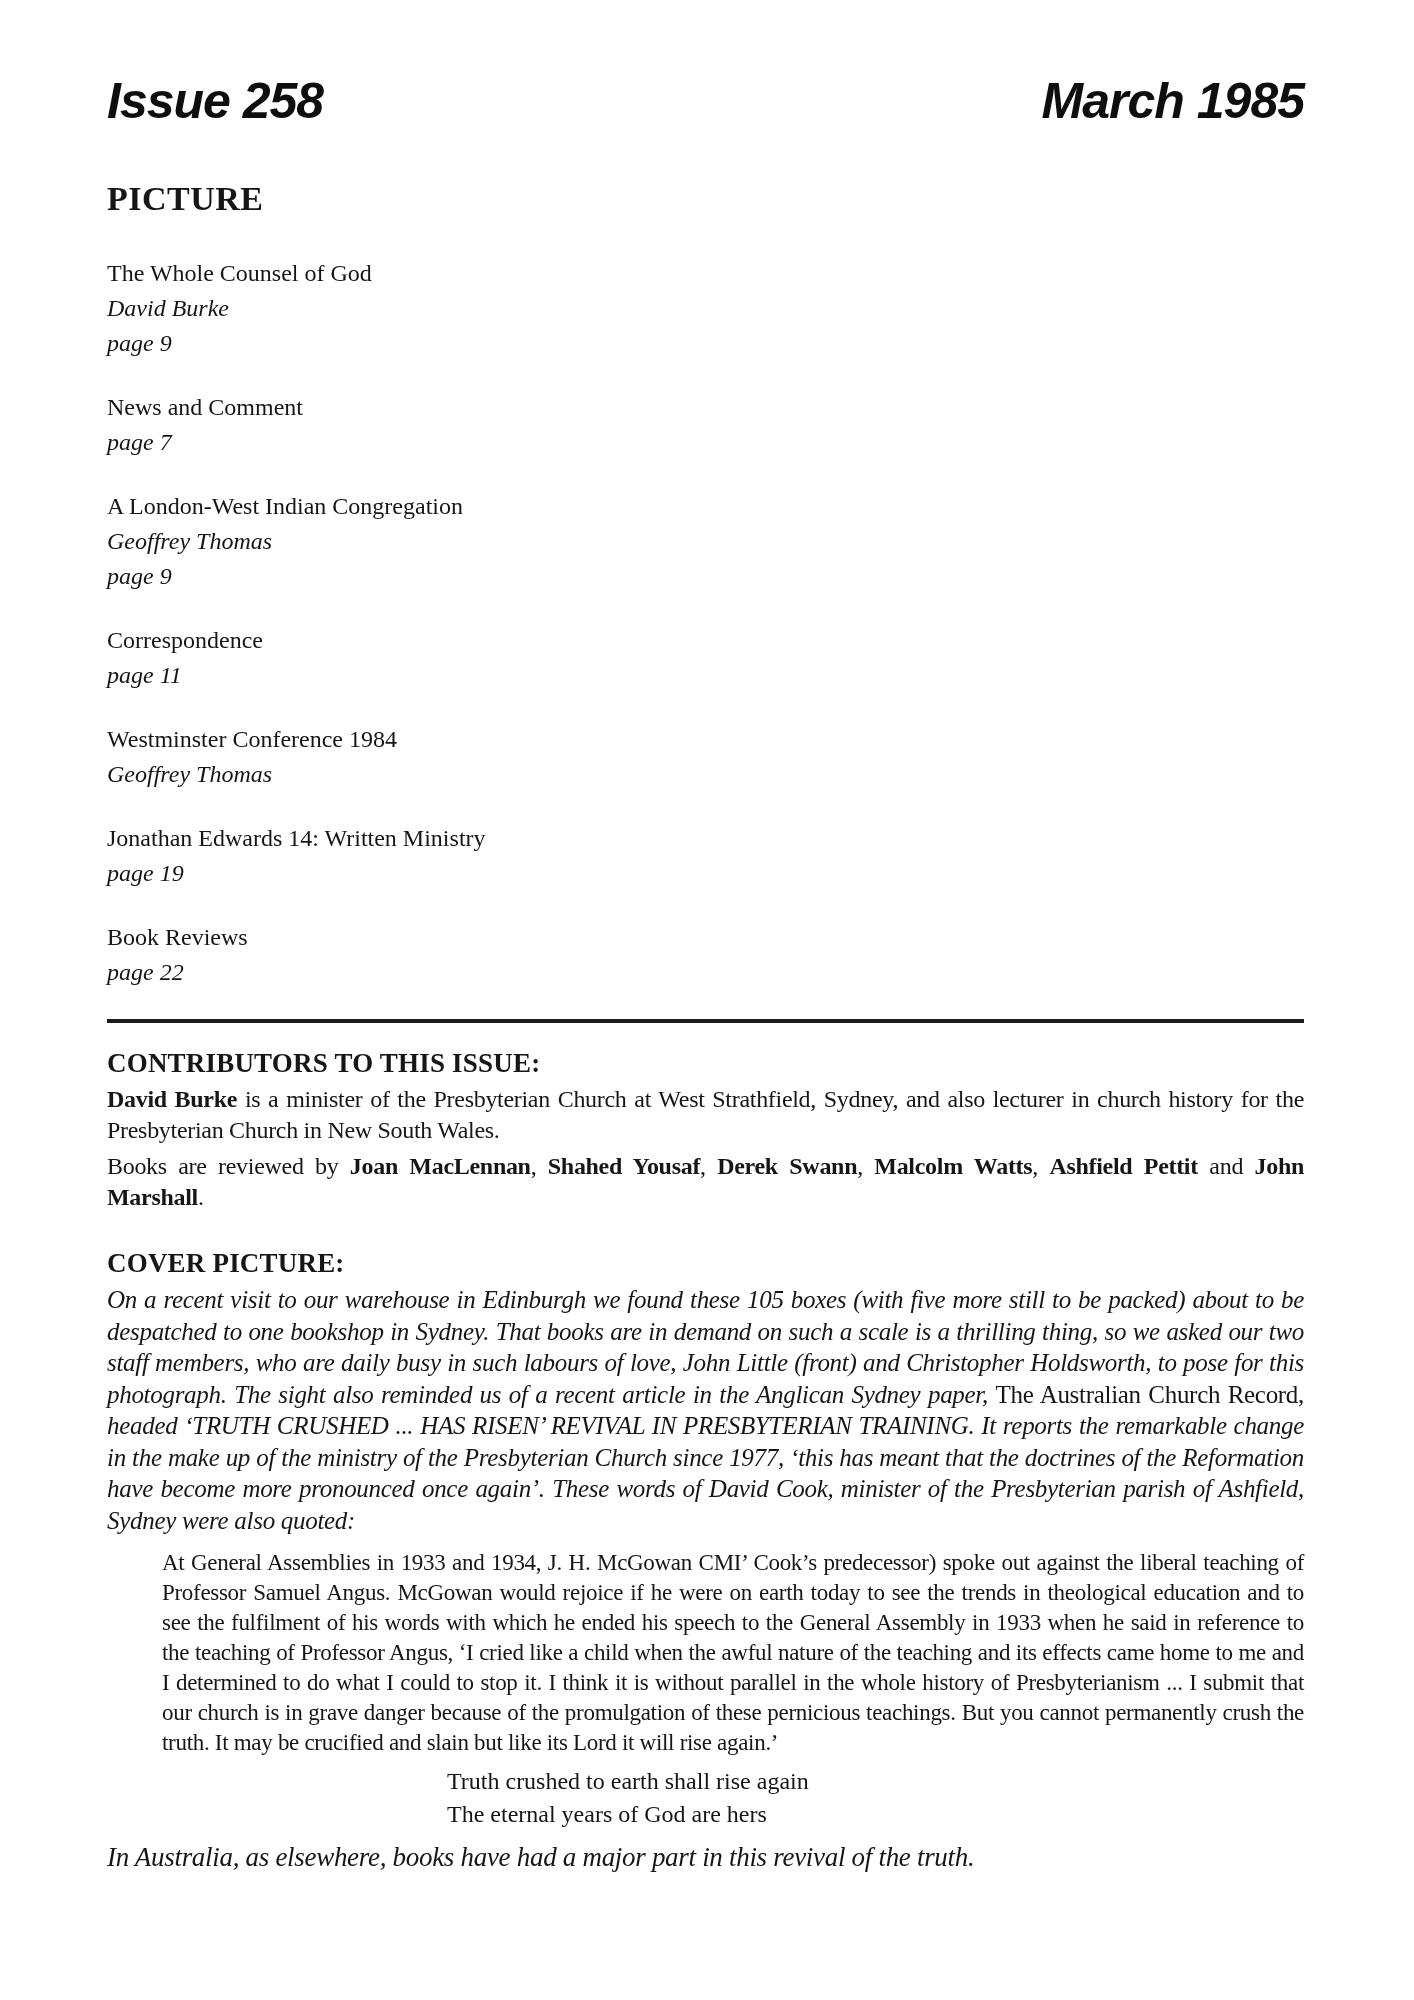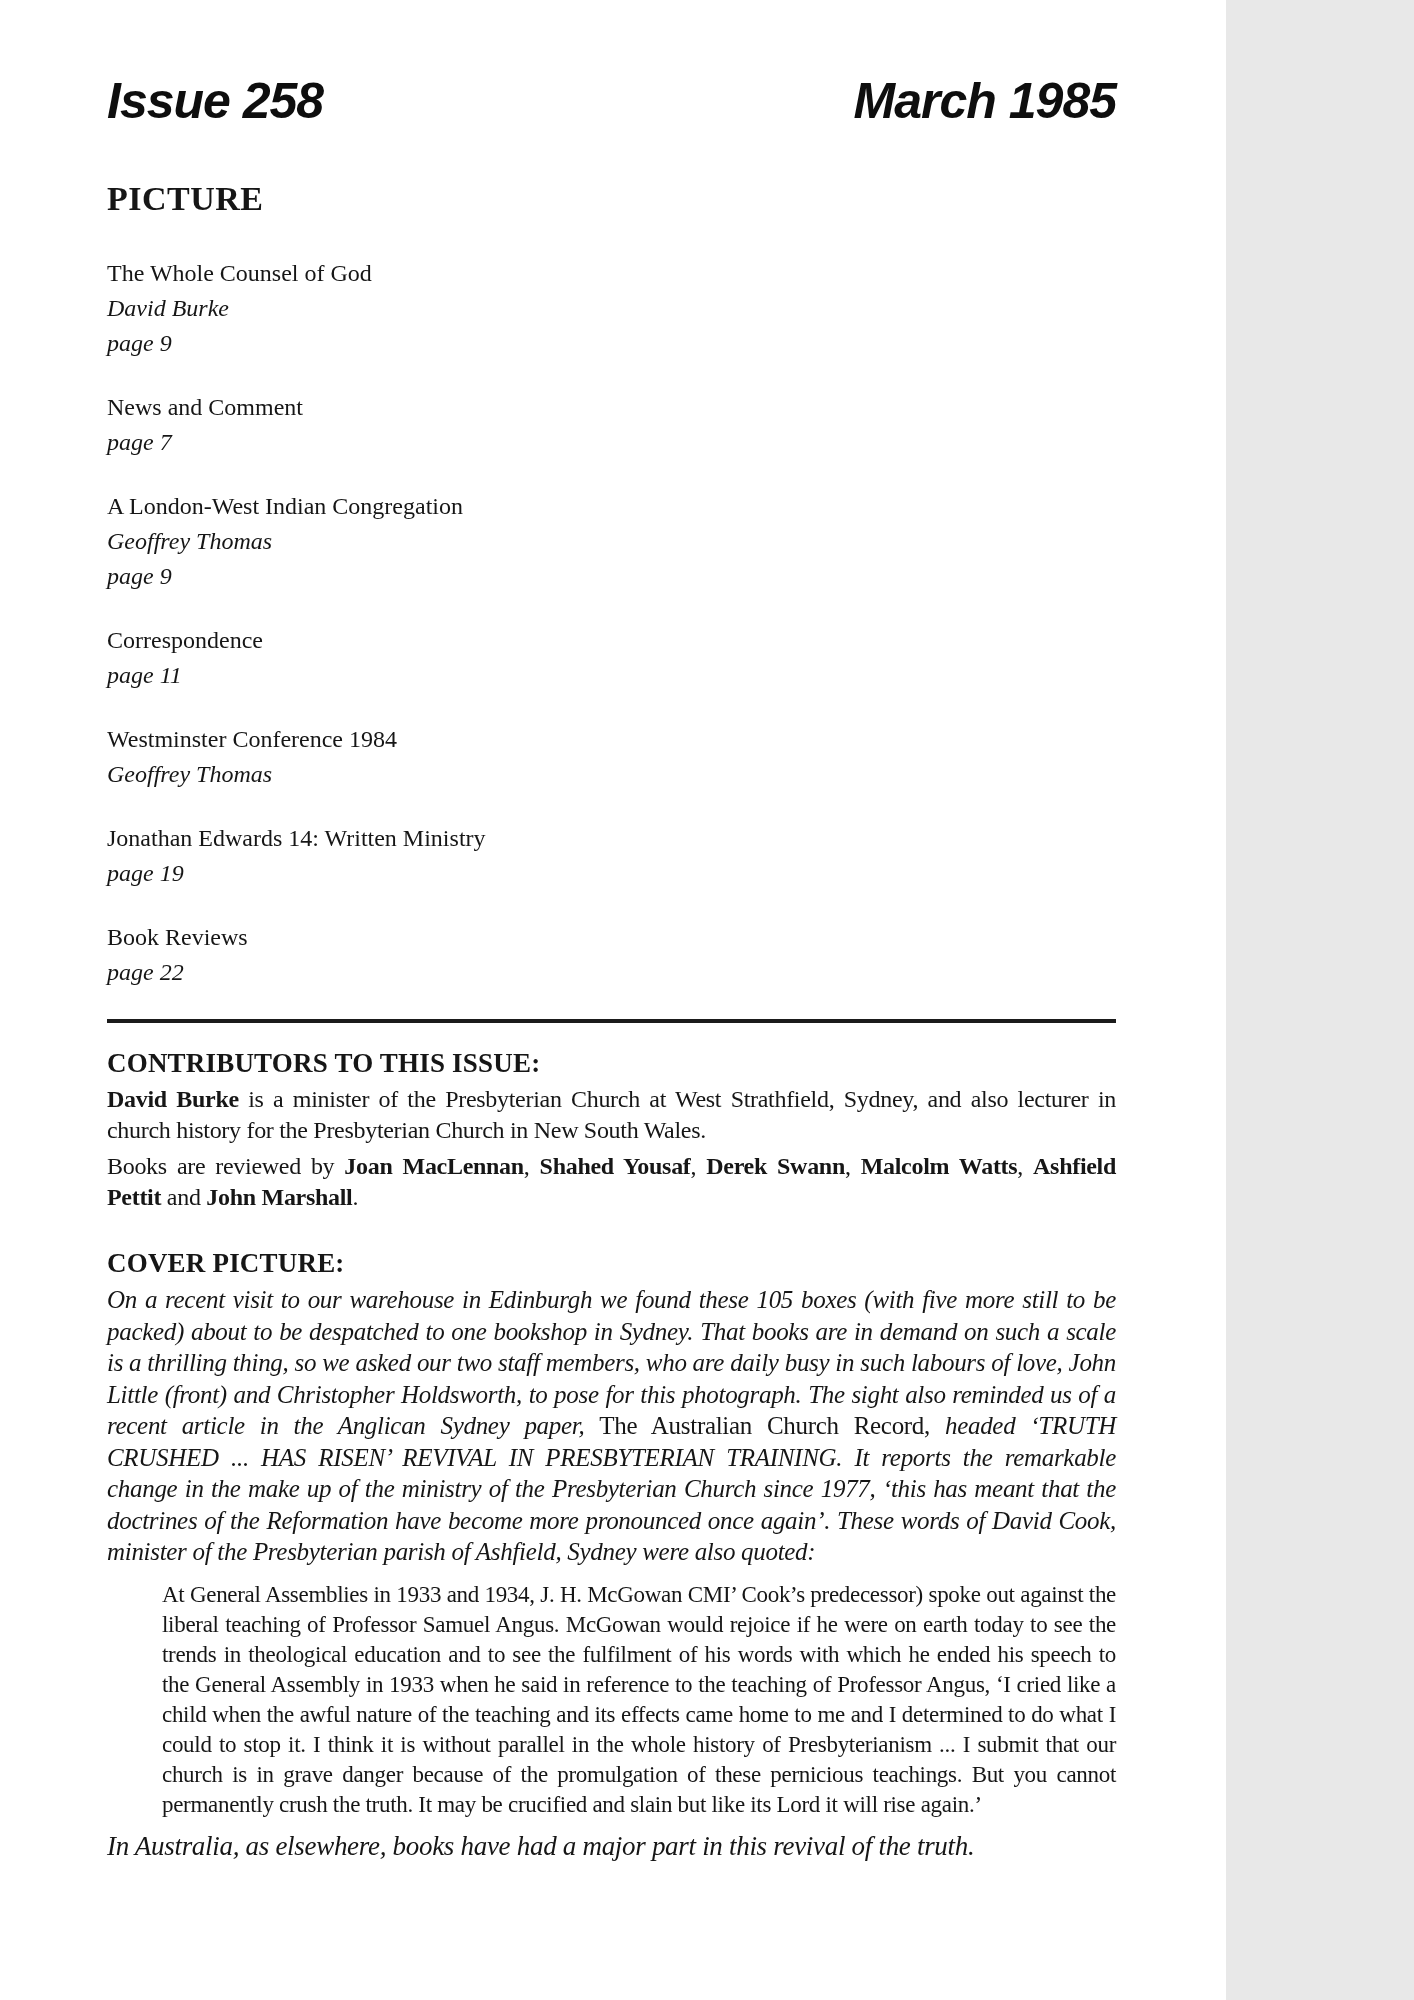--- a/index.html
+++ b/index.html
@@ -1,19 +1,19 @@
 <!DOCTYPE html>
 <html><head>
 <meta charset="utf-8">
 <style>
   * { margin: 0; padding: 0; box-sizing: border-box; }
   html, body { background: #e8e8e8; }
   .page {
     position: relative;
-    width: 1226px;
+    width: 1414px;
     height: 2000px;
     background: #ffffff;
     color: #161616;
     font-family: "Liberation Serif", "DejaVu Serif", serif;
     overflow: hidden;
   }
   .content {
     padding: 72px 110px 0 107px;
   }
   
@@ -156,17 +156,21 @@
       <p class="para"><span>Books are reviewed by </span><span class="b">Joan MacLennan</span><span>, </span><span class="b">Shahed Yousaf</span><span>, </span><span class="b">Derek Swann</span><span>, </span><span class="b">Malcolm Watts</span><span>, </span><span class="b">Ashfield Pettit</span><span> and </span><span class="b">John Marshall</span><span>.</span></p>
     </section>
 
     <section class="cover">
       <h2 class="sec-heading">COVER PICTURE:</h2>
       <p class="cover-para"><span class="i">On a recent visit to our warehouse in Edinburgh we found these 105 boxes (with five more still to be packed) about to be despatched to one bookshop in Sydney. That books are in demand on such a scale is a thrilling thing, so we asked our two staff members, who are daily busy in such labours of love, John Little (front) and Christopher Holdsworth, to pose for this photograph. The sight also reminded us of a recent article in the Anglican Sydney paper, </span><span class="rm">The Australian Church Record, </span><span class="i">headed ‘TRUTH CRUSHED ... HAS RISEN’ REVIVAL IN PRESBYTERIAN TRAINING. It reports the remarkable change in the make up of the ministry of the Presbyterian Church since 1977, ‘this has meant that the doctrines of the Reformation have become more pronounced once again’. These words of David Cook, minister of the Presbyterian parish of Ashfield, Sydney were also quoted:</span></p>
     </section>
 
     <blockquote class="quote">At General Assemblies in 1933 and 1934, J. H. McGowan CMI’ Cook’s predecessor) spoke out against the liberal teaching of Professor Samuel Angus. McGowan would rejoice if he were on earth today to see the trends in theological education and to see the fulfilment of his words with which he ended his speech to the General Assembly in 1933 when he said in reference to the teaching of Professor Angus, ‘I cried like a child when the awful nature of the teaching and its effects came home to me and I determined to do what I could to stop it. I think it is without parallel in the whole history of Presbyterianism ... I submit that our church is in grave danger because of the promulgation of these pernicious teachings. But you cannot permanently crush the truth. It may be crucified and slain but like its Lord it will rise again.’</blockquote>
 
+    <div class="verse">
+      <div>Truth crushed to earth shall rise again</div>
+      <div>The eternal years of God are hers</div>
+    </div>
 
     <p class="closing">In Australia, as elsewhere, books have had a major part in this revival of the truth.</p>
 
   </div>
 </div>
 
 </body></html>

